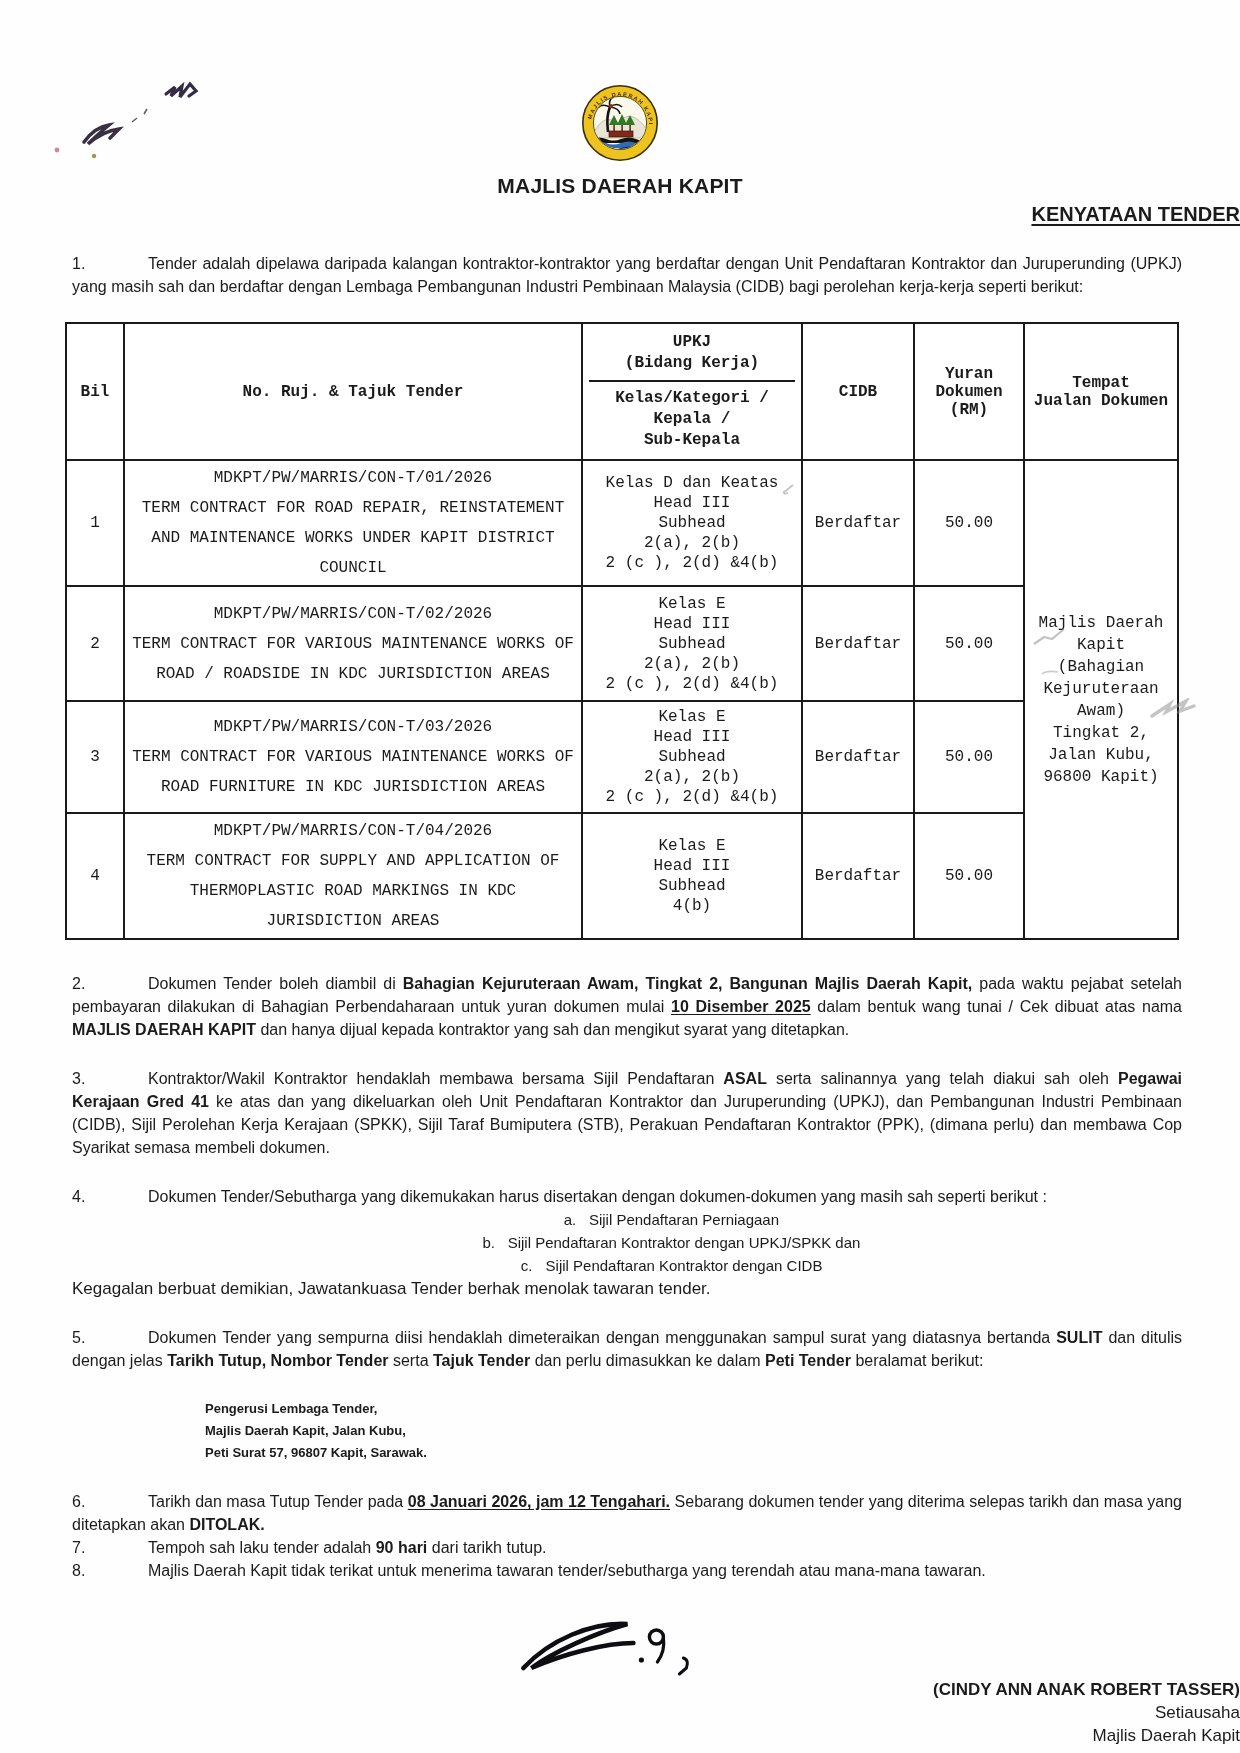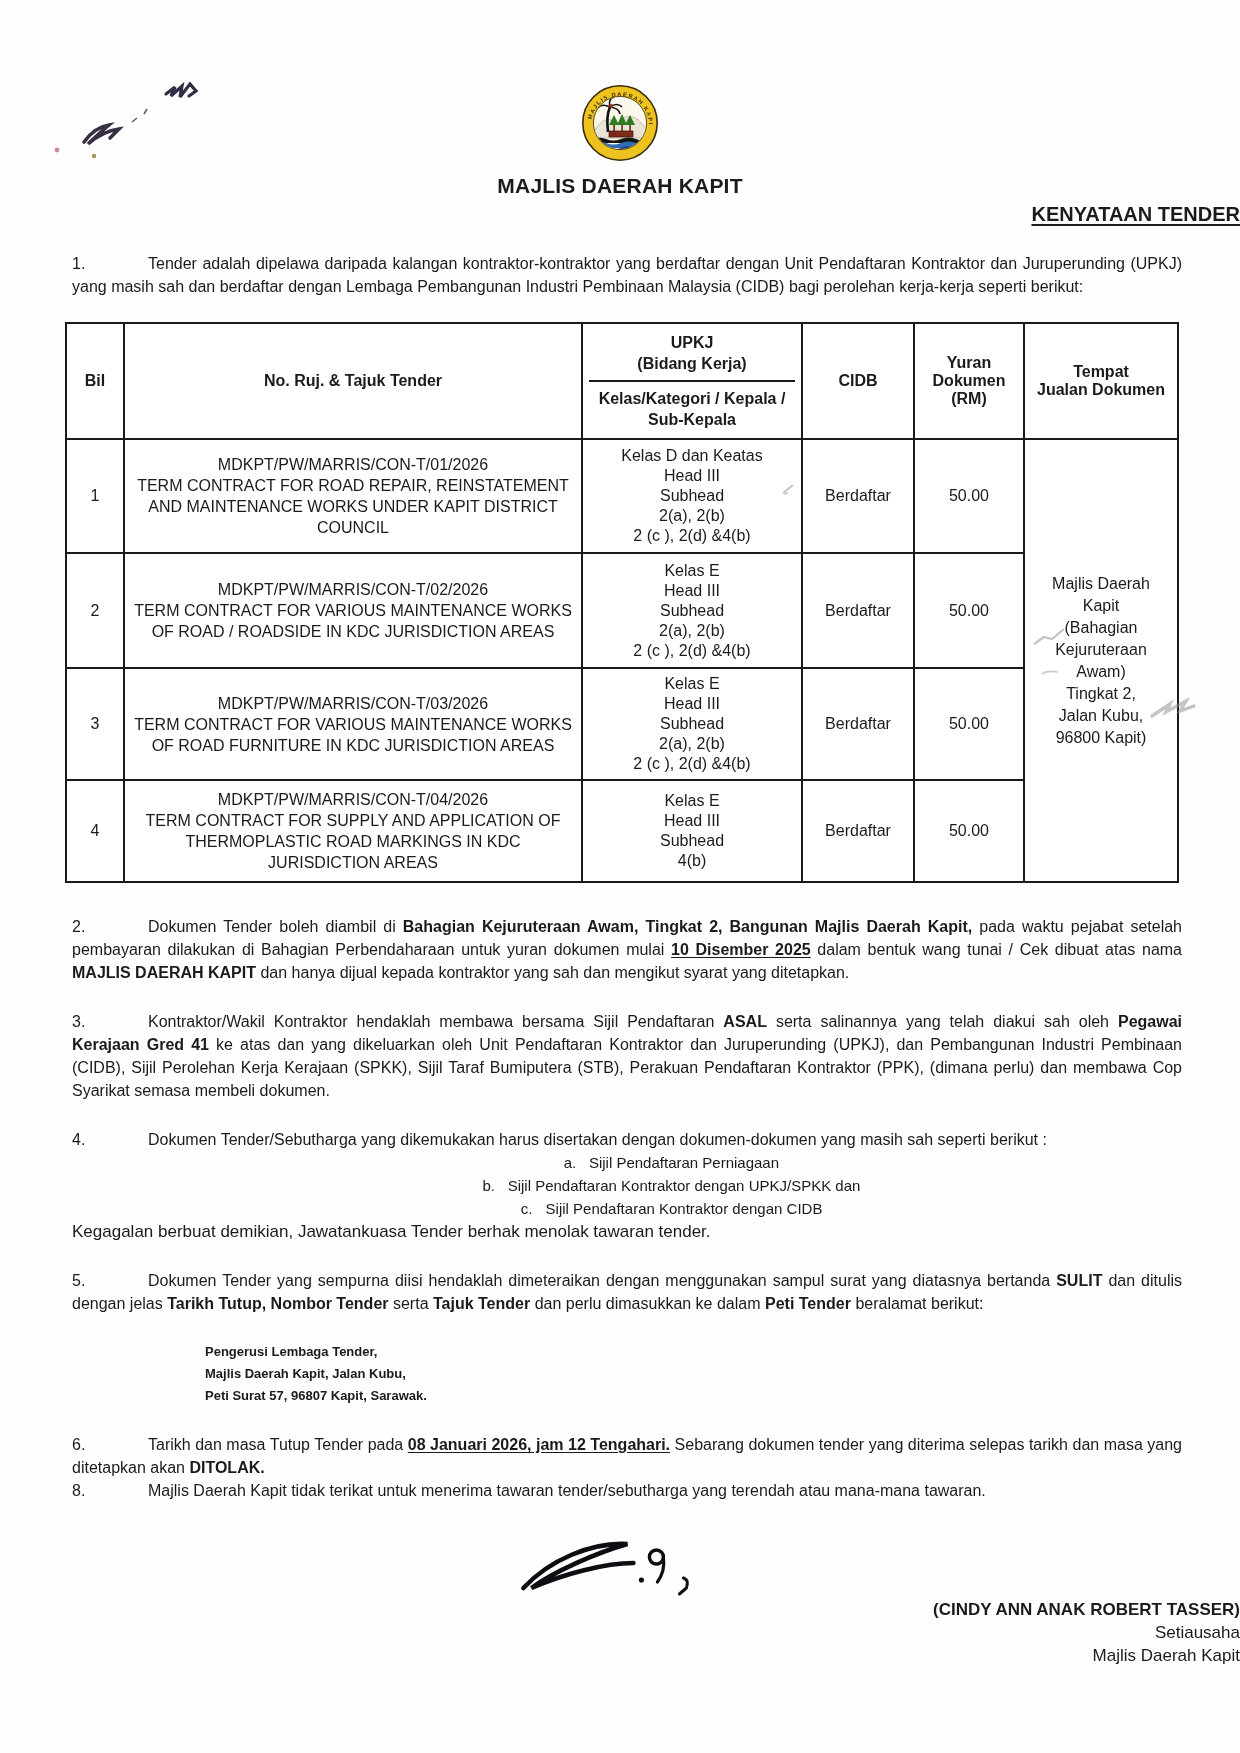--- a/index.html
+++ b/index.html
@@ -41,28 +41,29 @@
     table-layout:fixed;
     width:1112px;
     background:#fff;
   }
   table.tender th,table.tender td{
     border:2px solid #1a1a1a;
     padding:2px 6px;
     font-size:16px;
     text-align:center;
     vertical-align:middle;
+    font-family:Liberation Mono, monospace;
   }
   table.tender th{font-weight:700;height:96px;}
   th.upkj-th{padding:0;}
   .upkj-head-top{border-bottom:2px solid #1a1a1a;padding:6px 4px;white-space:pre-line;line-height:21px;}
   .upkj-head-bottom{padding:6px 4px;white-space:pre-line;line-height:21px;}
   .pre{white-space:pre-line;}
   td.cell-bil{font-size:17px;}
-  td.cell-ref{text-align:justify;padding:6px 10px;font-size:16.5px;line-height:21px;white-space:pre-line;border-radius:28px;}
+  td.cell-ref{text-align:justify;padding:6px 10px;font-size:16.5px;line-height:30px;white-space:pre-line;border-radius:28px;}
   td.cell-upkj{white-space:pre-line;line-height:20px;font-size:15.5px;}
   td.cell-tempat{white-space:pre-line;line-height:22px;font-size:16px;}
   tr.r1 td{height:108px;}
   tr.r2 td{height:109px;}
   tr.r3 td{height:106px;}
   tr.r4 td{height:96px;}
   
   .sig-block{position:relative;margin-top:96px;text-align:right;font-size:17px;line-height:23px;}
   .sig-name{font-weight:700;}
   .sig-scribble{position:absolute;left:50%;top:-62px;transform:translateX(-54%);}
@@ -217,20 +218,21 @@
   <div class="subitem"><span class="lnum">c.</span><span>Sijil Pendaftaran Kontraktor dengan CIDB</span></div>
   <div class="hang-footer">Kegagalan berbuat demikian, Jawatankuasa Tender berhak menolak tawaran tender.</div>
 
   <p class="para"><span class="pnum">5.</span><span><span>Dokumen Tender yang sempurna diisi hendaklah dimeteraikan dengan menggunakan sampul surat yang diatasnya bertanda </span><span class="b">SULIT</span><span> dan ditulis dengan jelas </span><span class="b">Tarikh Tutup, Nombor Tender</span><span> serta </span><span class="b">Tajuk Tender</span><span> dan perlu dimasukkan ke dalam </span><span class="b">Peti Tender</span><span> beralamat berikut:</span></span></p>
 
   <div class="address">Pengerusi Lembaga Tender,
 Majlis Daerah Kapit, Jalan Kubu,
 Peti Surat 57, 96807 Kapit, Sarawak.</div>
 
   <p class="para"><span class="pnum">6.</span><span><span>Tarikh dan masa Tutup Tender pada </span><span class="b u">08 Januari 2026, jam 12 Tengahari.</span><span> Sebarang dokumen tender yang diterima selepas tarikh dan masa yang ditetapkan akan </span><span class="b">DITOLAK.</span></span></p>
+  <p class="para tight"><span class="pnum">7.</span><span><span>Tempoh sah laku tender adalah </span><span class="b">90 hari</span><span> dari tarikh tutup.</span></span></p>
   <p class="para tight"><span class="pnum">8.</span><span><span>Majlis Daerah Kapit tidak terikat untuk menerima tawaran tender/sebutharga yang terendah atau mana-mana tawaran.</span></span></p>
 
   <div class="sig-block">
     <svg class="sig-scribble" width="190" height="66" viewBox="0 0 190 66">
       <path d="M6,52 C32,24 74,6 110,8 C78,17 36,36 14,52 C46,38 88,27 116,27" fill="none" stroke="#0d0d12" stroke-width="4.6" stroke-linecap="round"></path>
       <circle cx="124" cy="44" r="2.6" fill="#0d0d12"></circle>
       <circle cx="139" cy="21" r="7" fill="none" stroke="#0d0d12" stroke-width="3.4"></circle>
       <path d="M146,22 q2,13 -6,24" fill="none" stroke="#0d0d12" stroke-width="3.2" stroke-linecap="round"></path>
       <path d="M166,42 q6,2 3,10 l-7,6" fill="none" stroke="#0d0d12" stroke-width="3" stroke-linecap="round"></path>
     </svg>

